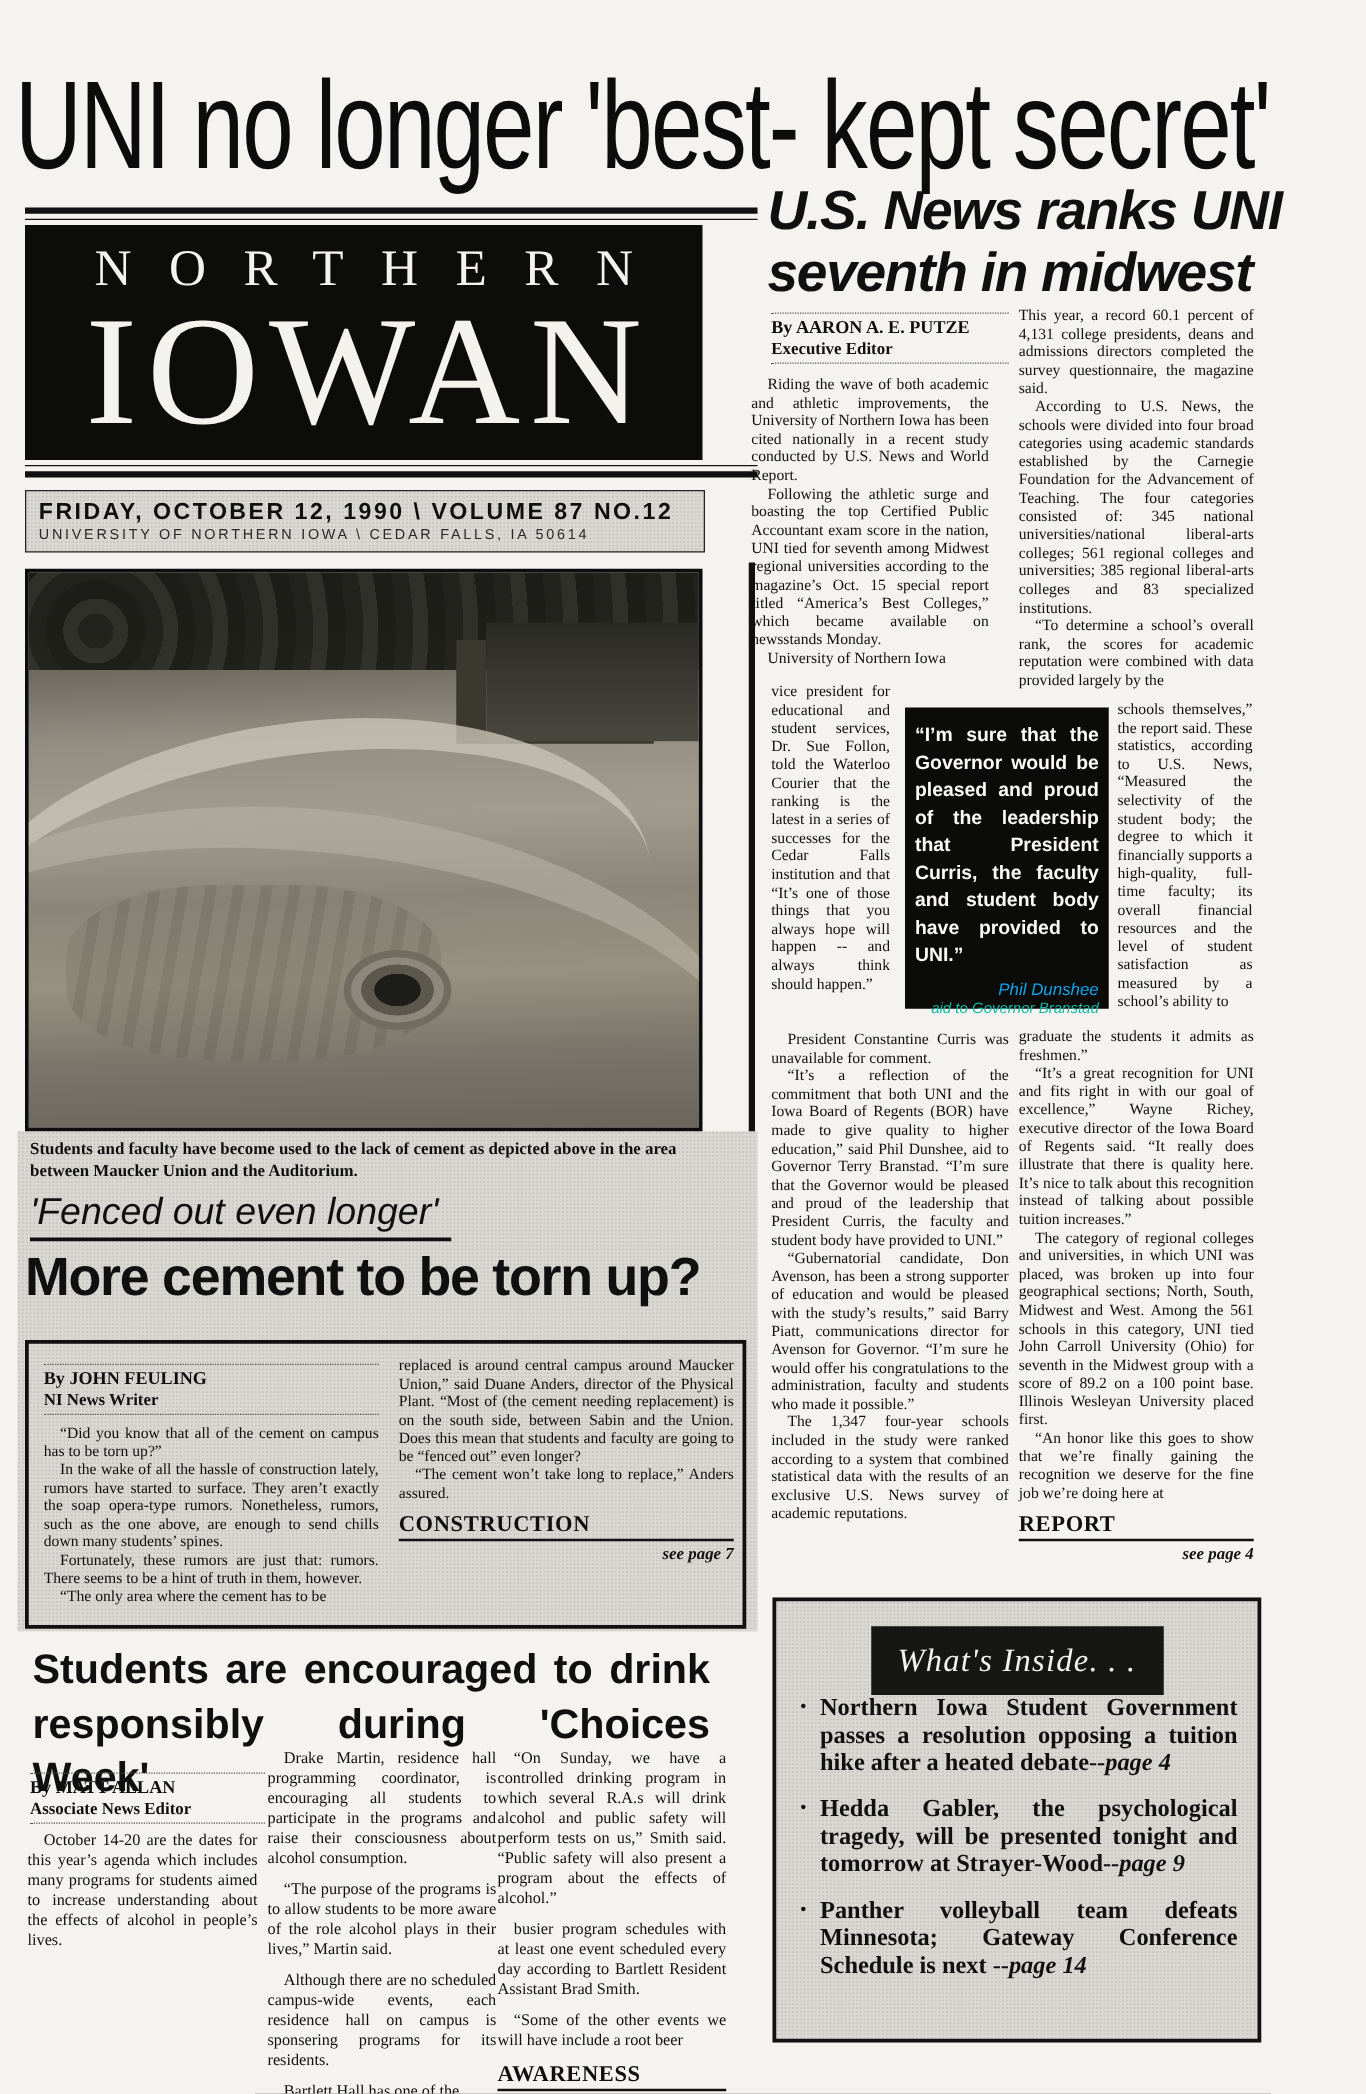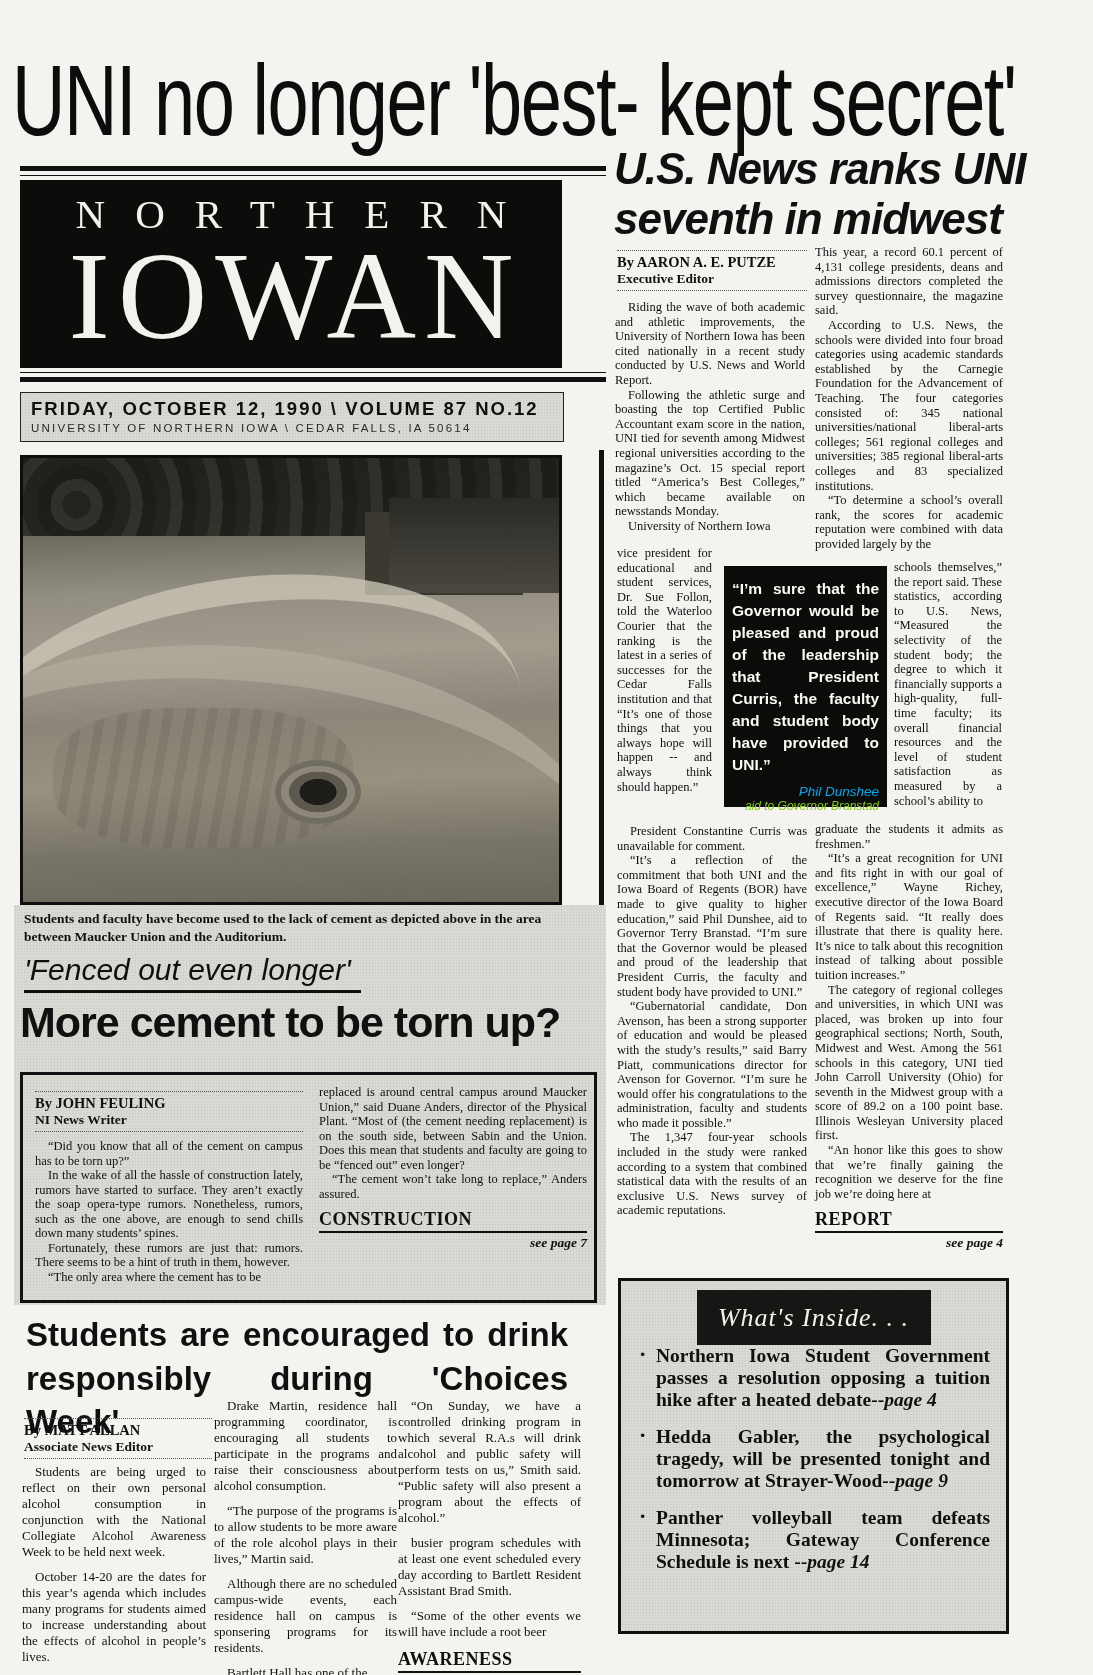--- a/index.html
+++ b/index.html
@@ -100,38 +100,38 @@
   #ccol1 { left:22px;  top:1464px; }
   #ccol2 { left:214px; top:1398px; width:183px; }
   #ccol3 { left:398px; top:1398px; width:183px; }
 
   
   #us-headline { position:absolute; left:614px; top:144px; width:480px;
     font-family:"Liberation Sans", sans-serif; font-style:italic;
     font-size:44px; line-height:1.14; letter-spacing:-1px; }
   #us-byline { position:absolute; left:617px; top:250px; width:190px; }
   .uscol { position:absolute; }
-  #us-l1 { left:615px; top:300px; width:190px; }
+  #us-l1 { left:601px; top:300px; width:190px; }
   #us-l2 { left:617px; top:546px; width:95px; }
   #us-l3 { left:617px; top:824px; width:190px; }
   #us-r1 { left:815px; top:245px; width:188px; }
   #us-r2 { left:894px; top:560px; width:108px; }
   #us-r3 { left:815px; top:822px; width:188px; }
 
   #pullquote { position:absolute; left:724px; top:566px; width:163px; height:241px;
     background:#0b0b0a; color:#fbfaf5; padding:12px 8px 8px;
     font-family:"Liberation Sans", sans-serif; }
   #pullquote .pq-text { font-weight:bold; font-size:15.5px; line-height:22px; text-align:justify; }
   #pullquote .pq-att { text-align:right; font-style:italic; font-size:13.5px; margin-top:8px; color:#0ea5e9; }
-  #pullquote .pq-role { text-align:right; font-style:italic; font-size:12px; color:#84cc16; }
+  #pullquote .pq-role { text-align:right; font-style:italic; font-size:12px; color:#14b8a6; }
 
   
   #wi-box { position:absolute; left:618px; top:1278px; width:391px; height:356px;
     border:3.5px solid #111; }
-  #wi-title-box { margin:9px auto 0; width:234px; height:55px; background:#161614;
+  #wi-title-box { margin:20px auto 0; width:234px; height:55px; background:#161614;
     color:#f3f2ea; display:flex; align-items:center; justify-content:center;
     font-style:italic; font-size:26px; letter-spacing:1px; }
   .wi-item { margin:0 16px 15px 22px; position:relative; padding-left:13px;
     font-weight:bold; font-size:19.5px; line-height:22px; text-align:justify; }
   .wi-item:first-of-type { margin-top:21px; }
   .wi-item .dot { position:absolute; left:-4px; top:-2px; font-size:22px; }
   .wi-item em { font-weight:bold; }
 </style>
 </head>
 <body>
@@ -195,21 +195,20 @@
     <div>Students are encouraged to drink</div>
     <div>responsibly during 'Choices Week'</div>
   </div>
 
   <div id="choices-byline" class="byline-block">
     <div class="by">By MATT ALLAN</div>
     <div class="role">Associate News Editor</div>
   </div>
 
   <div id="ccol1" class="ccol">
-    <p class="art ind">Students are being urged to reflect on their own personal alcohol consumption in conjunction with the National Collegiate Alcohol Awareness Week to be held next week.</p>
     <p class="art ind">October 14-20 are the dates for this year’s agenda which includes many programs for students aimed to increase understanding about the effects of alcohol in people’s lives.</p>
   </div>
   <div id="ccol2" class="ccol">
     <p class="art ind">Drake Martin, residence hall programming coordinator, is encouraging all students to participate in the programs and raise their consciousness about alcohol consumption.</p>
     <p class="art ind">“The purpose of the programs is to allow students to be more aware of the role alcohol plays in their lives,” Martin said.</p>
     <p class="art ind">Although there are no scheduled campus-wide events, each residence hall on campus is sponsering programs for its residents.</p>
     <p class="art ind">Bartlett Hall has one of the</p>
   </div>
   <div id="ccol3" class="ccol">
     <p class="art ind">“On Sunday, we have a controlled drinking program in which several R.A.s will drink alcohol and public safety will perform tests on us,” Smith said. “Public safety will also present a program about the effects of alcohol.”</p>

